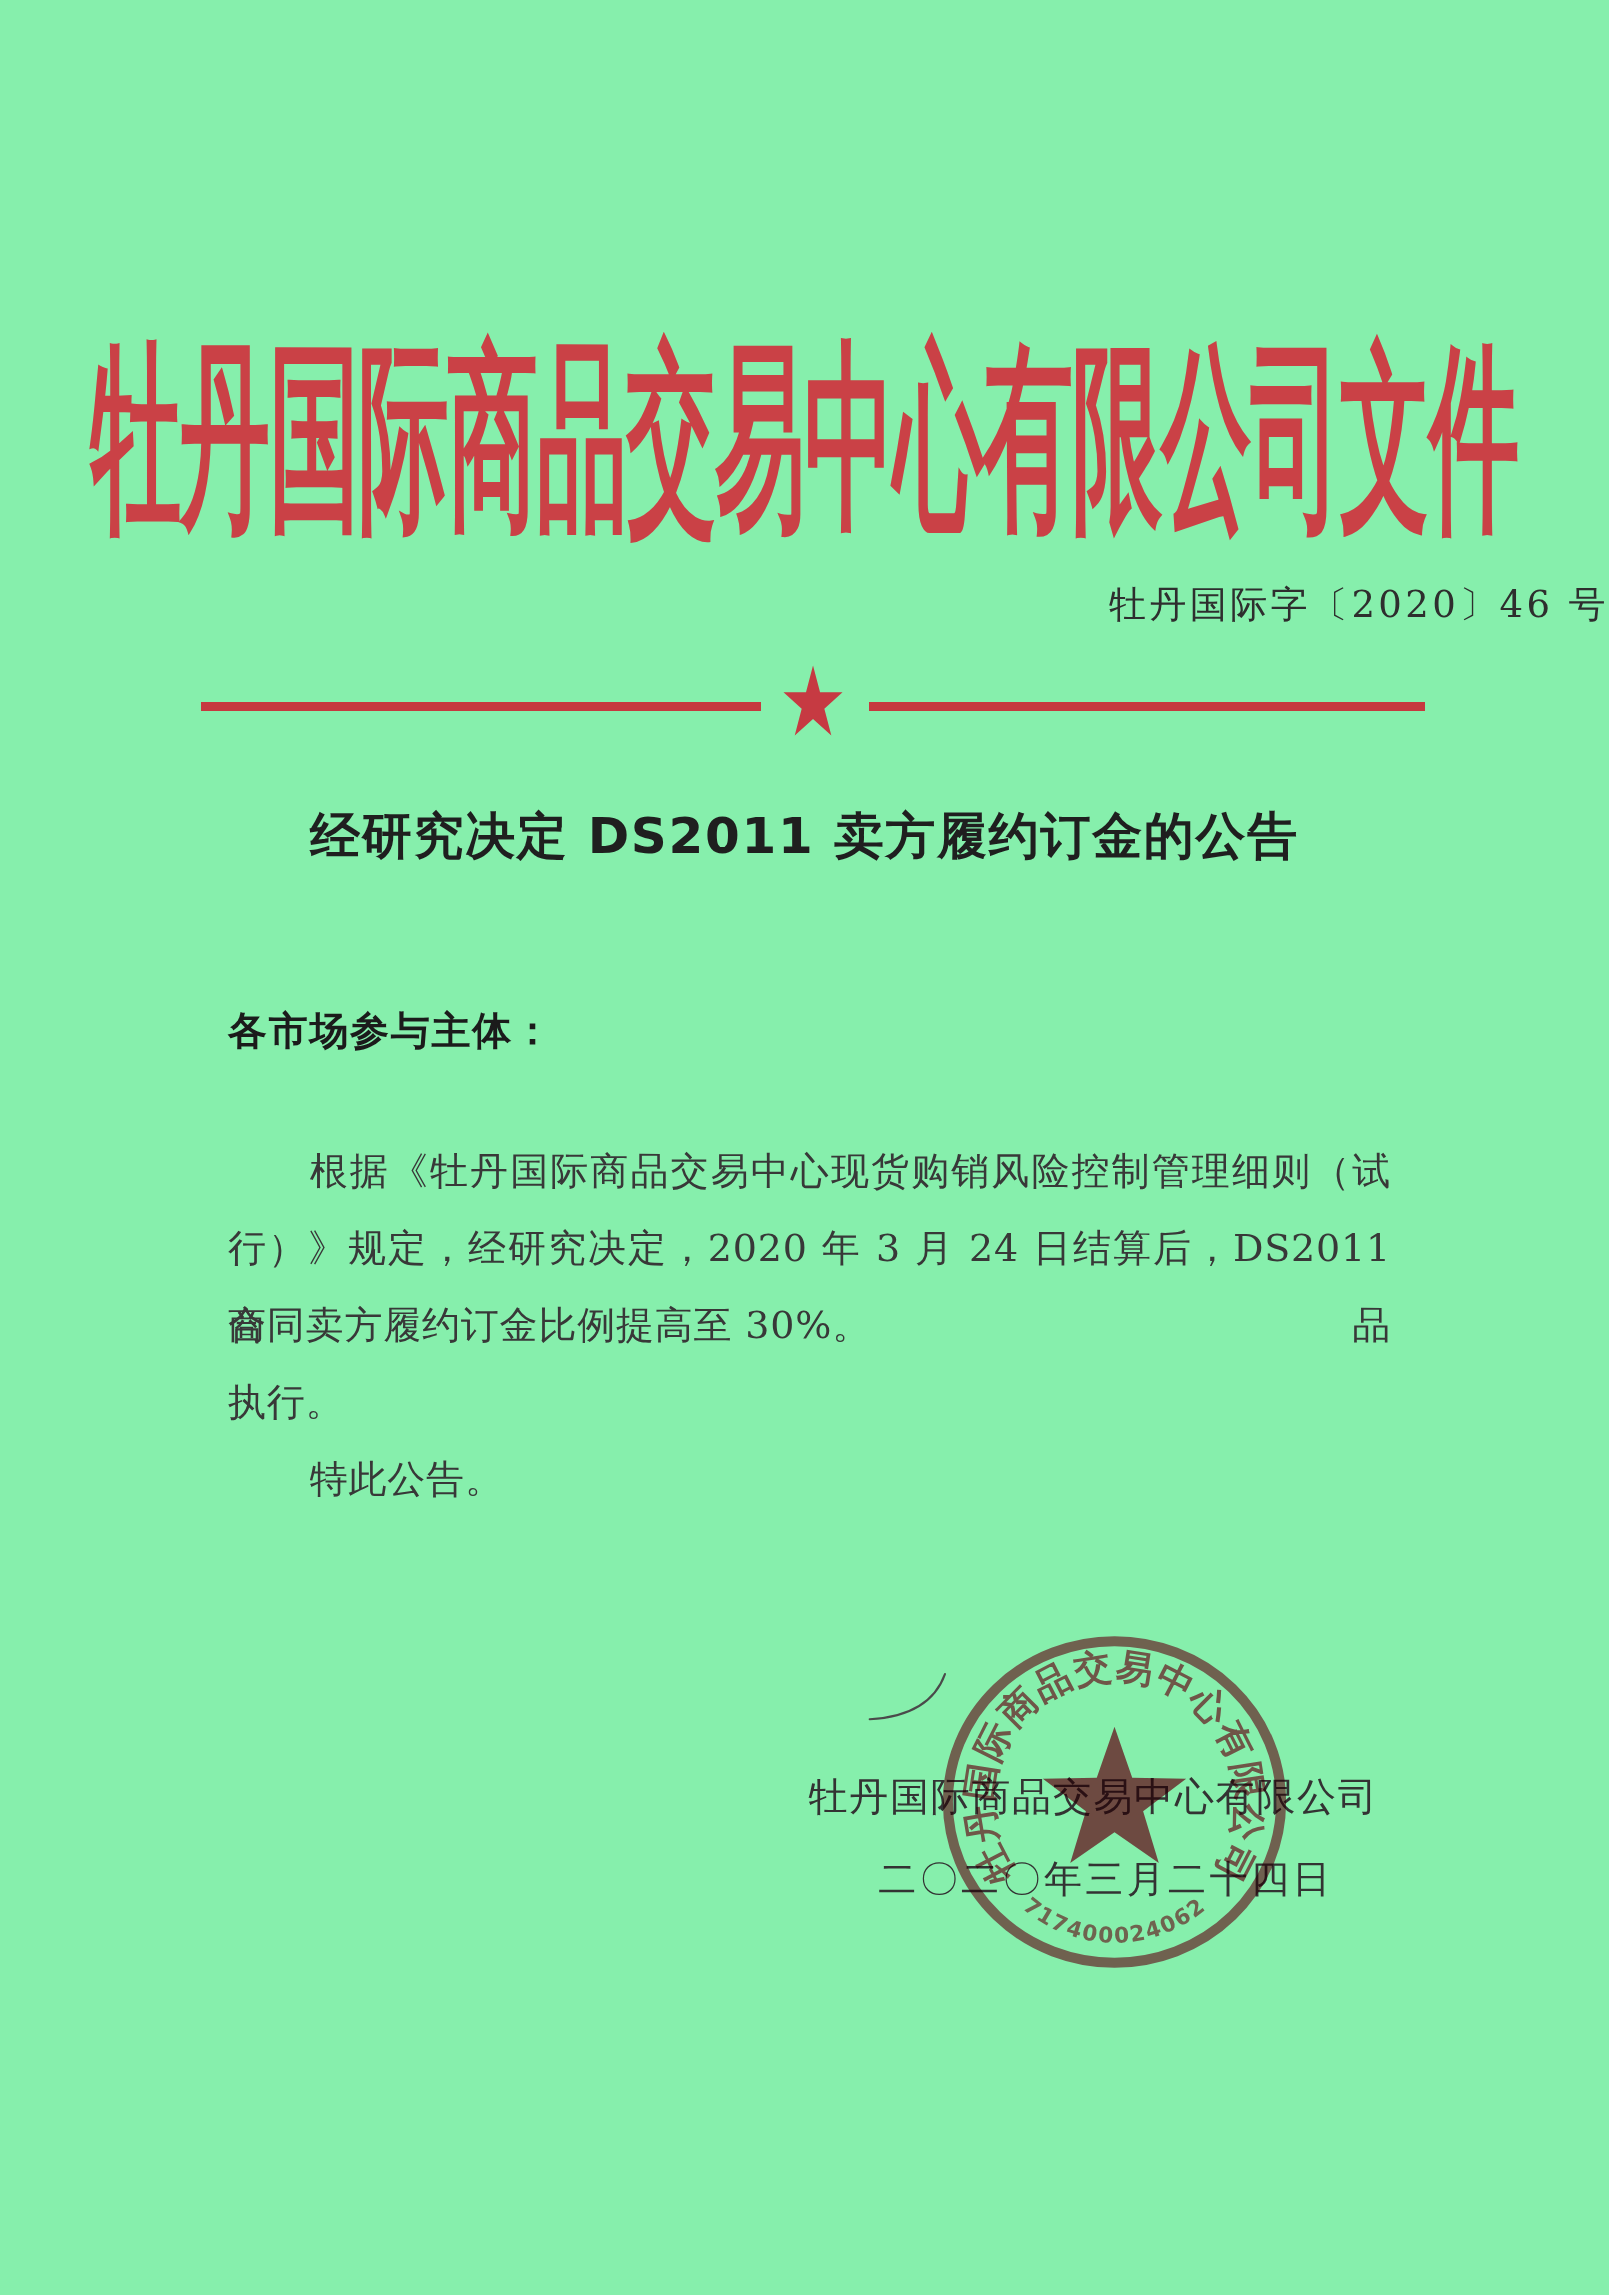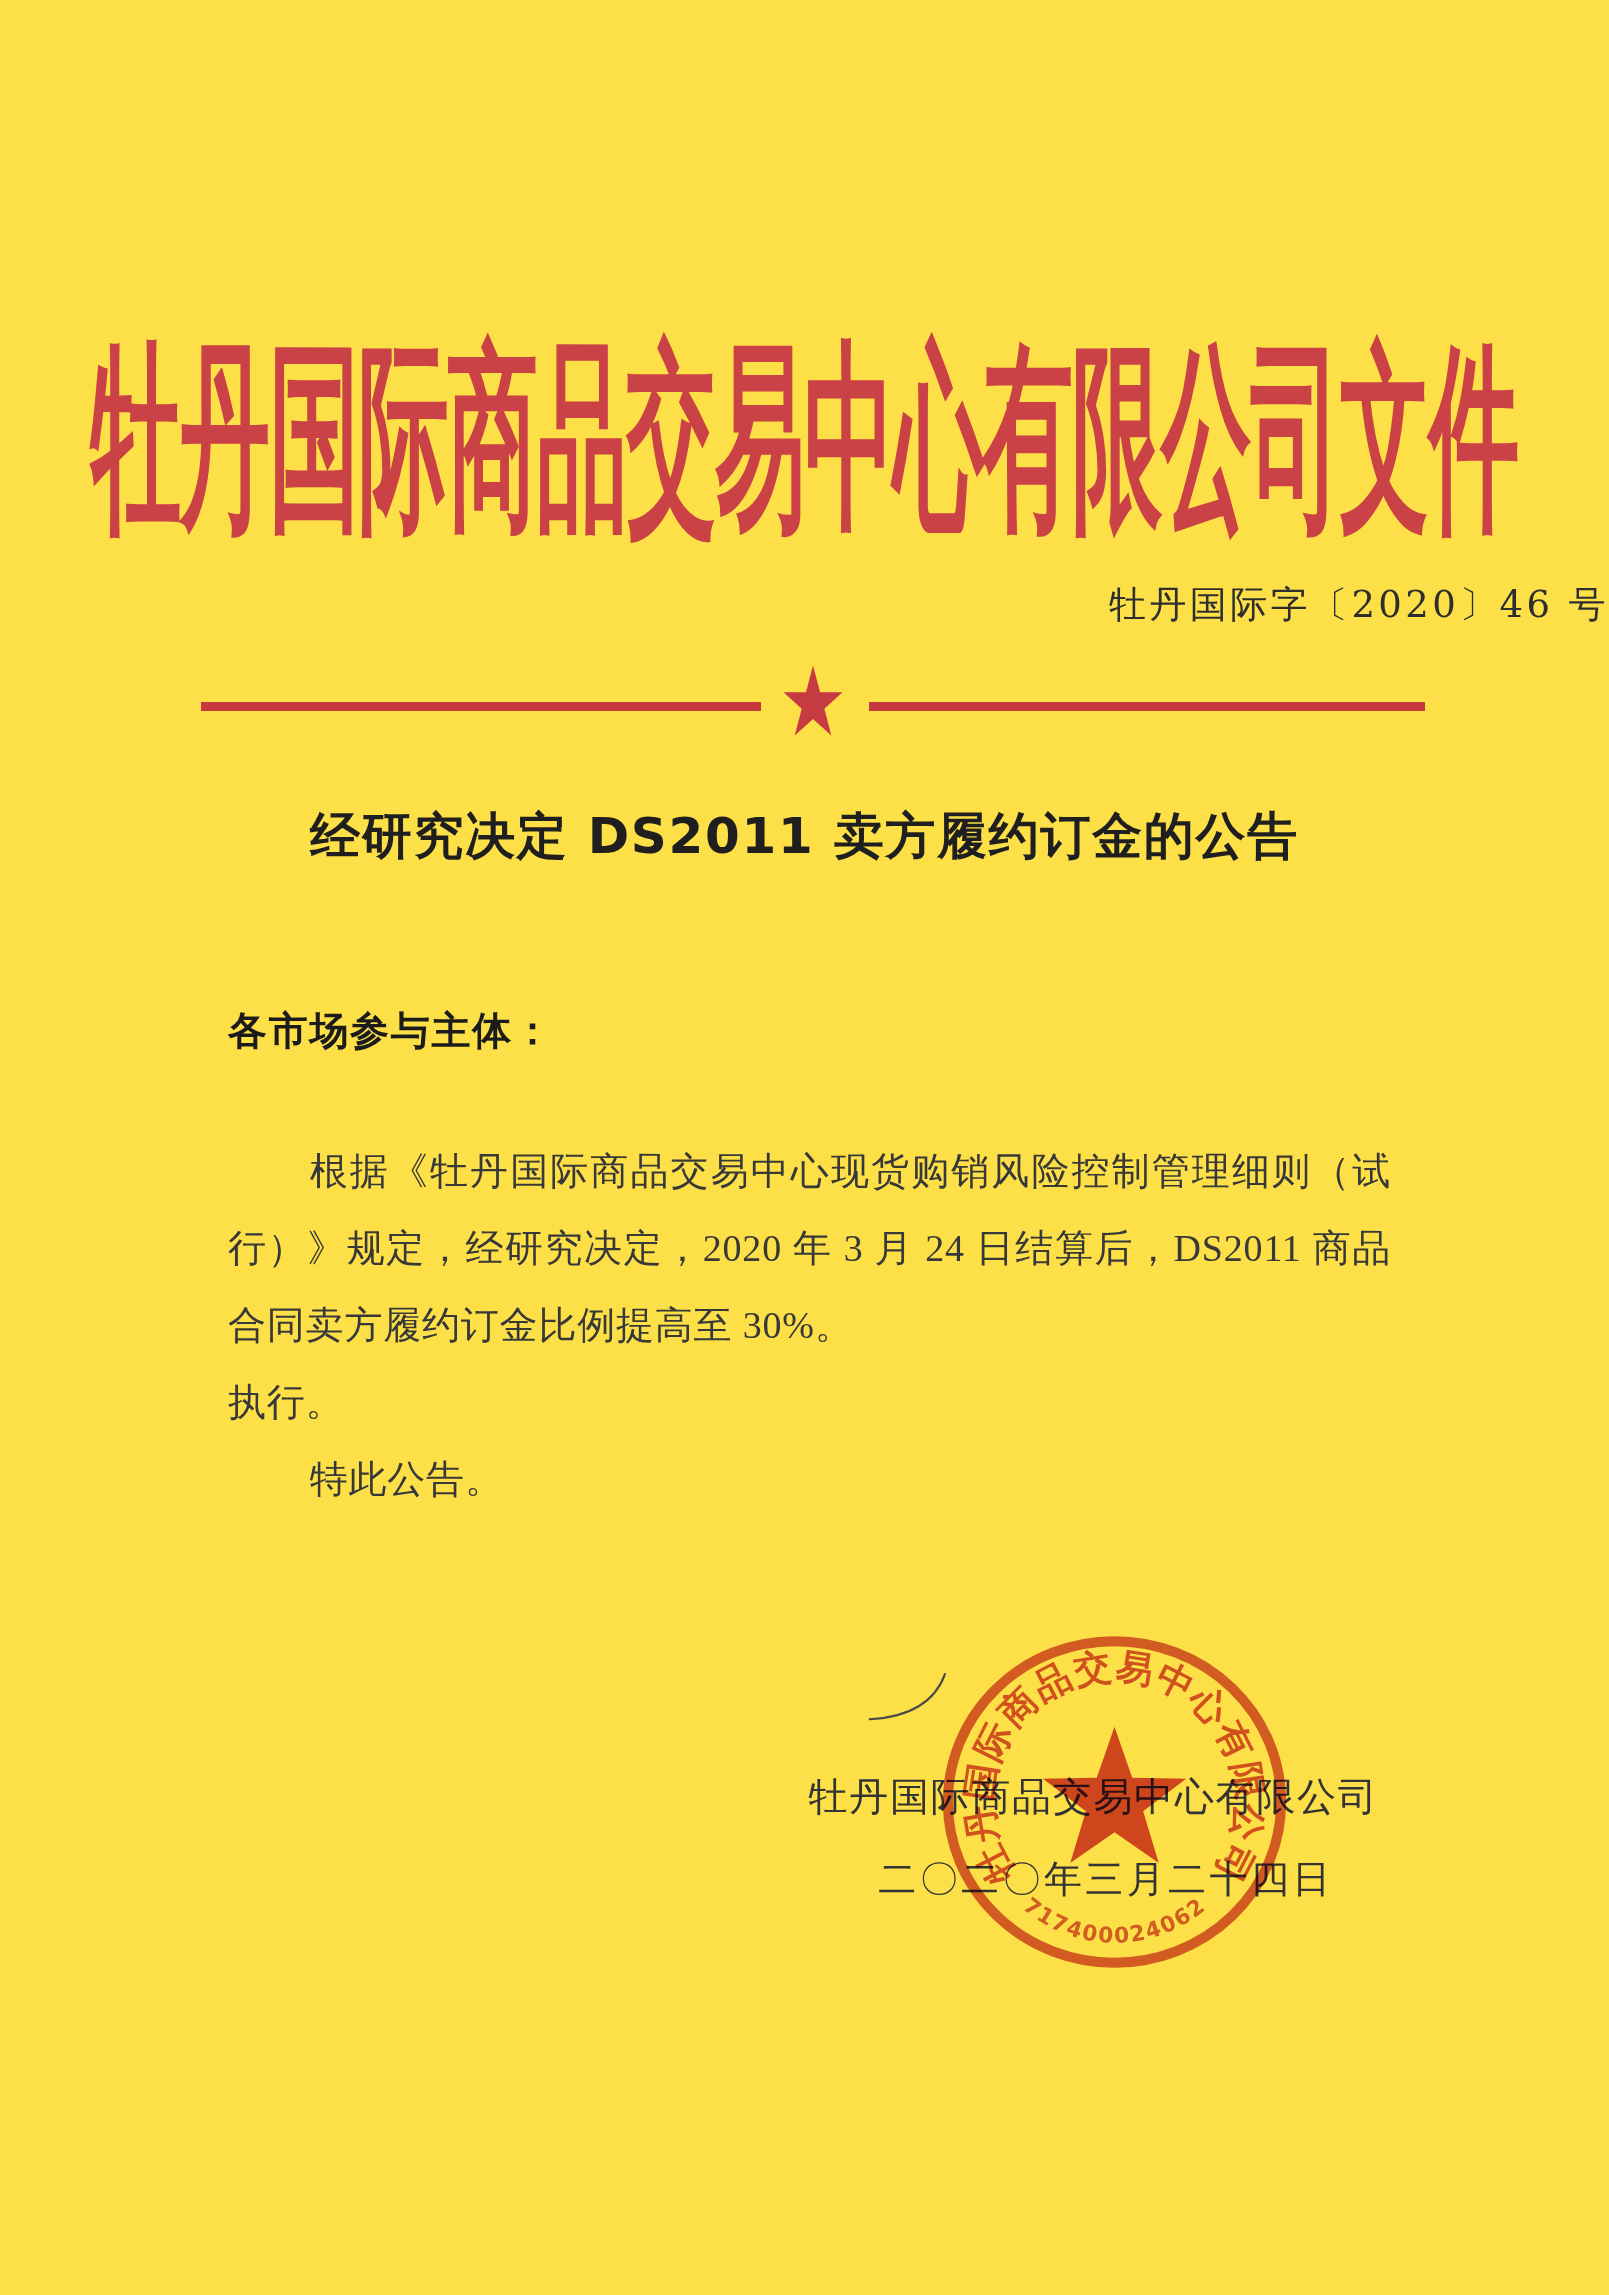--- a/index.html
+++ b/index.html
@@ -5,21 +5,21 @@
   html, body {
     margin: 0;
     padding: 0;
     background: #e8e8e6;
   }
   .page {
     position: relative;
     width: 1609px;
     height: 2295px;
     margin: 0 auto;
-    background: #fde047;
+    background: #86efac;
     overflow: hidden;
     font-family: "DejaVu Serif", serif;
   }
 
   
   .org-title-wrap {
     position: absolute;
     top: 331px;
     left: 0;
     width: 100%;
@@ -112,21 +112,20 @@
     width: 1163px;
     font-family: "DejaVu Serif", serif;
     font-size: 38px;
     color: #383838;
     letter-spacing: 0.8px;
   }
   .body-line {
     height: 77px;
     line-height: 77px;
     white-space: nowrap;
-    font-family: Liberation Serif, serif;
   }
   .body-line.l-just {
     white-space: normal;
     text-align: justify;
     text-align-last: justify;
   }
   .body-line.l-ind { text-indent: 2.15em; }
 
   
   .sig-company {

